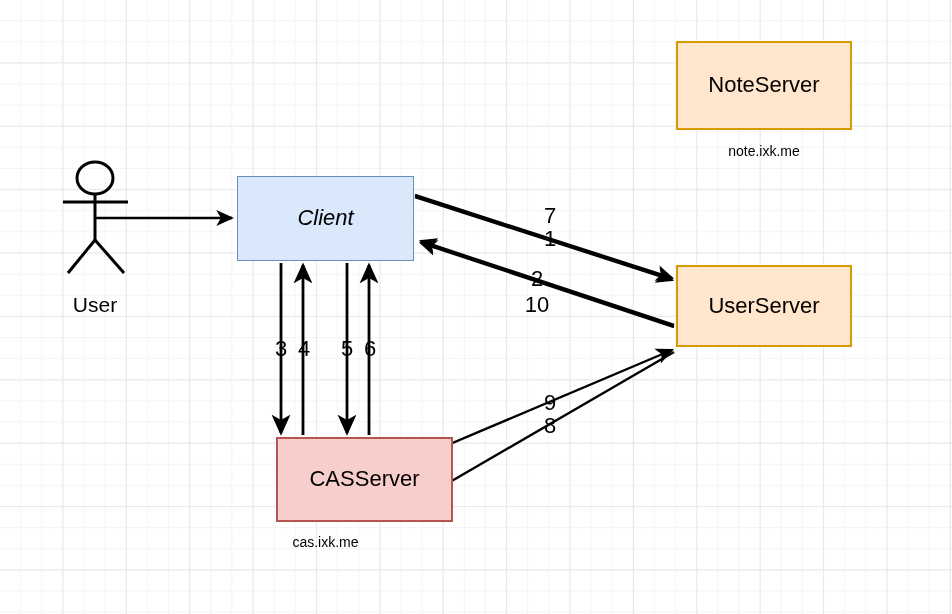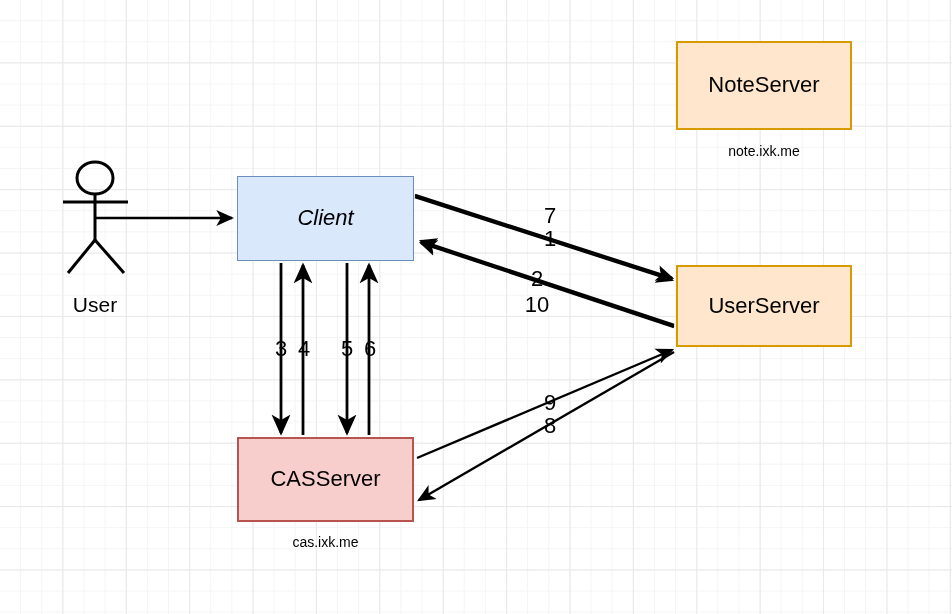--- a/index.html
+++ b/index.html
@@ -51,20 +51,21 @@
     border: 1px solid #6c8ebf;
     font-style: italic;
   }
   .box-note, .box-blog {
     background: #ffe6cc;
     border: 2px solid #d79b00;
   }
   .box-cas {
     background: #f8cecc;
     border: 2px solid #b85450;
+    margin-left: 39px;
   }
   .caption {
     position: absolute;
     font-size: 14px;
     color: #000000;
     text-align: center;
     white-space: nowrap;
   }
   .actor-label {
     position: absolute;

